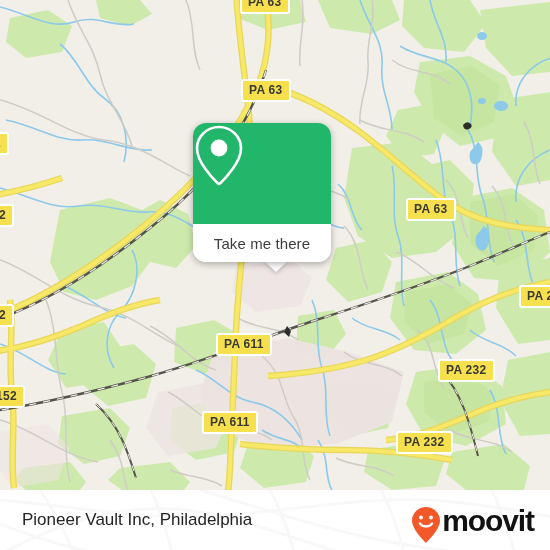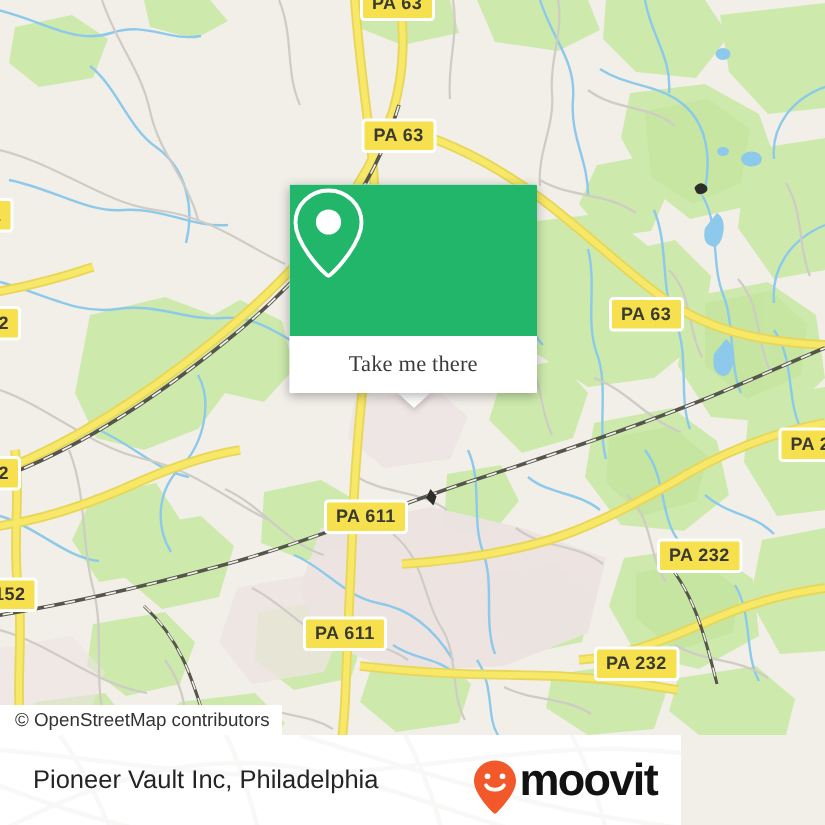--- a/index.html
+++ b/index.html
@@ -26,25 +26,24 @@
     letter-spacing:.3px;
     line-height:16px;
     padding:1px 6px 2px 6px;
     white-space:nowrap;
     box-sizing:border-box;
     text-align:center;
   }
 
   
   #card{
-    position:absolute;left:193px;top:123px;width:165px;height:139px;
-    border-radius:1px;overflow:hidden;
+    position:absolute;left:193px;top:123px;width:138px;height:139px;
+    border-radius:13px;overflow:hidden;
     box-shadow:0 2px 7px rgba(0,0,0,.30);
     background:#ffffff;
-    font-family:Liberation Serif, serif;
   }
   #card-top{
     height:101px;width:100%;
     background:#22b66b;
     display:flex;align-items:center;justify-content:center;
   }
   #card-bottom{
     height:38px;width:100%;
     background:#ffffff;
     display:flex;align-items:center;justify-content:center;
@@ -65,21 +64,21 @@
     position:absolute;left:0;top:470px;height:20px;
     background:#ffffff;
     padding:0 8px 0 10px;
     display:flex;align-items:center;
     font-size:12.5px;color:#333333;
     white-space:nowrap;
   }
 
   
   #footer{
-    position:absolute;left:0;top:490px;width:454px;height:60px;
+    position:absolute;left:0;top:490px;width:550px;height:60px;
     background:#ffffff;overflow:hidden;
   }
   #footer-watermark{position:absolute;left:0;top:-490px;opacity:.055;}
   #footer-title{
     position:absolute;left:22px;top:0;height:60px;
     display:flex;align-items:center;
     font-size:17px;color:#242424;white-space:nowrap;
   }
   #footer-logo{
     position:absolute;right:16px;top:16px;height:60px;
@@ -279,23 +278,20 @@
         <svg width="52" height="64" viewBox="0 0 52 64">
           <path d="M26,4 C13.8,4 4,13.6 4,25.4 C4,39 20,56 25,60.4 C25.6,60.9 26.4,60.9 27,60.4 C32,56 48,39 48,25.4 C48,13.6 38.2,4 26,4 Z" fill="none" stroke="#ffffff" stroke-width="2.6"></path>
           <circle cx="26" cy="25" r="8.4" fill="#ffffff"></circle>
         </svg>
       </div>
       <div id="card-bottom">
         <span>Take me there</span>
       </div>
     </div>
 
-    <div id="attribution">
-      <span>© OpenStreetMap contributors</span>
-    </div>
   </div>
 
   <div id="footer">
     <svg id="footer-watermark" width="550" height="550" viewBox="0 0 550 550">
       <g stroke="#8a8a82" fill="none" stroke-width="3">
         <path d="M-10,560 C60,520 130,500 200,512 C270,524 330,556 400,566"></path>
         <path d="M0,500 C70,506 140,520 210,516 C290,512 360,496 430,500 C490,504 530,514 560,518"></path>
         <path d="M40,490 C56,514 70,540 78,566"></path>
         <path d="M150,488 C162,514 170,542 176,570"></path>
         <path d="M268,486 C282,512 292,540 298,568"></path>

